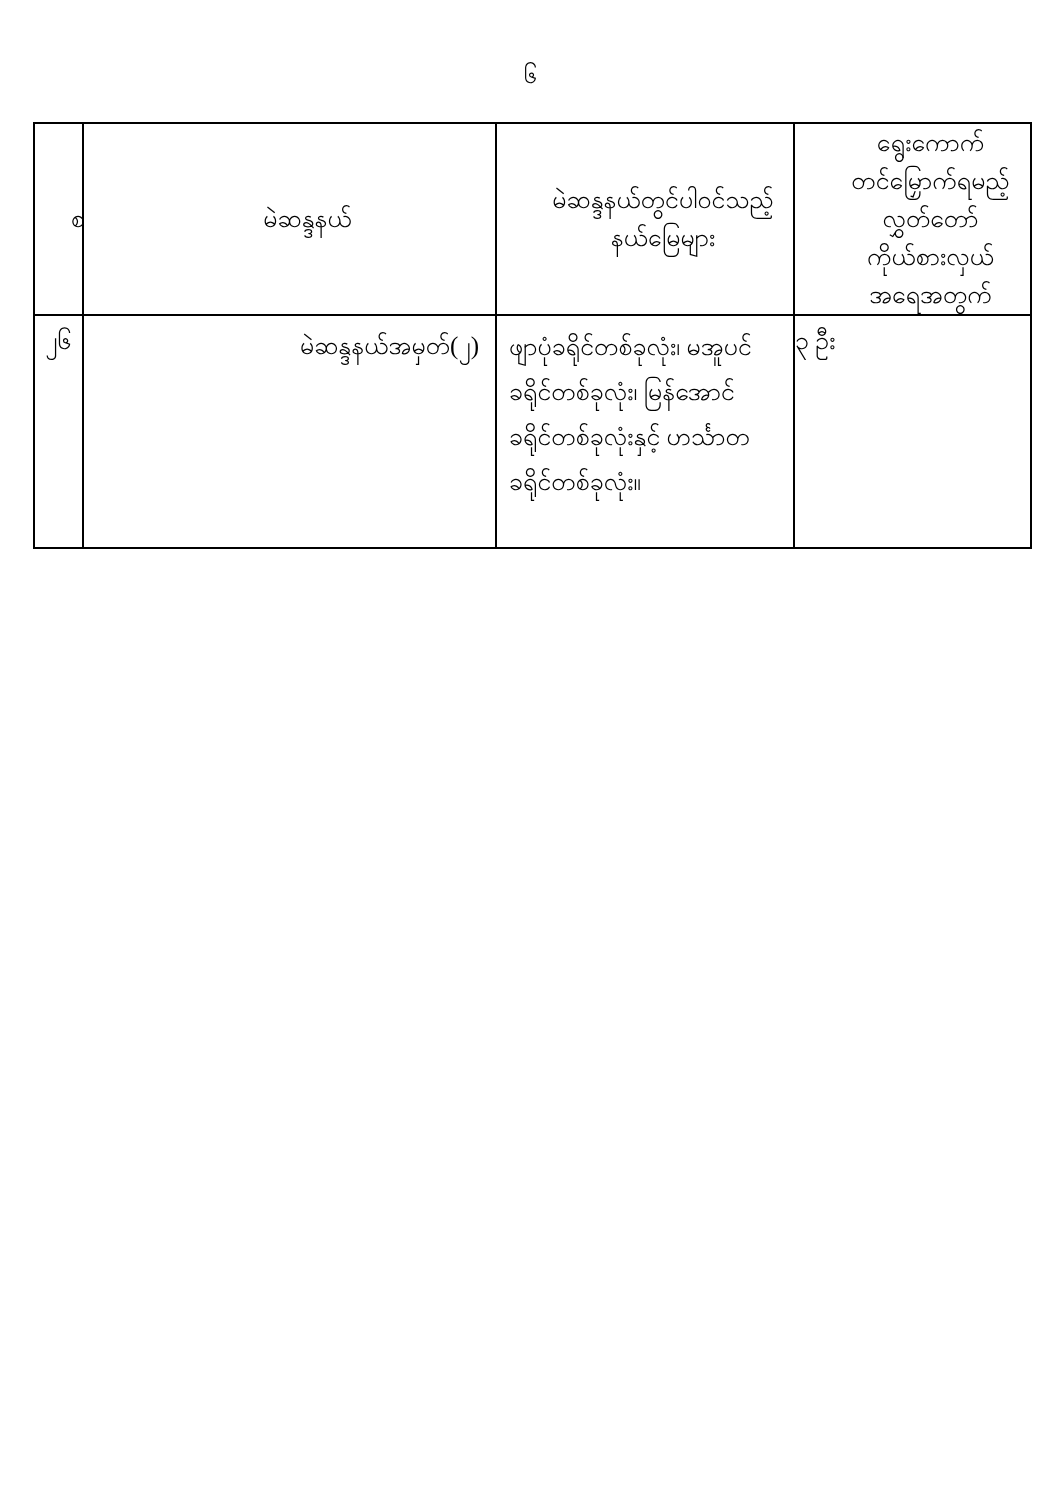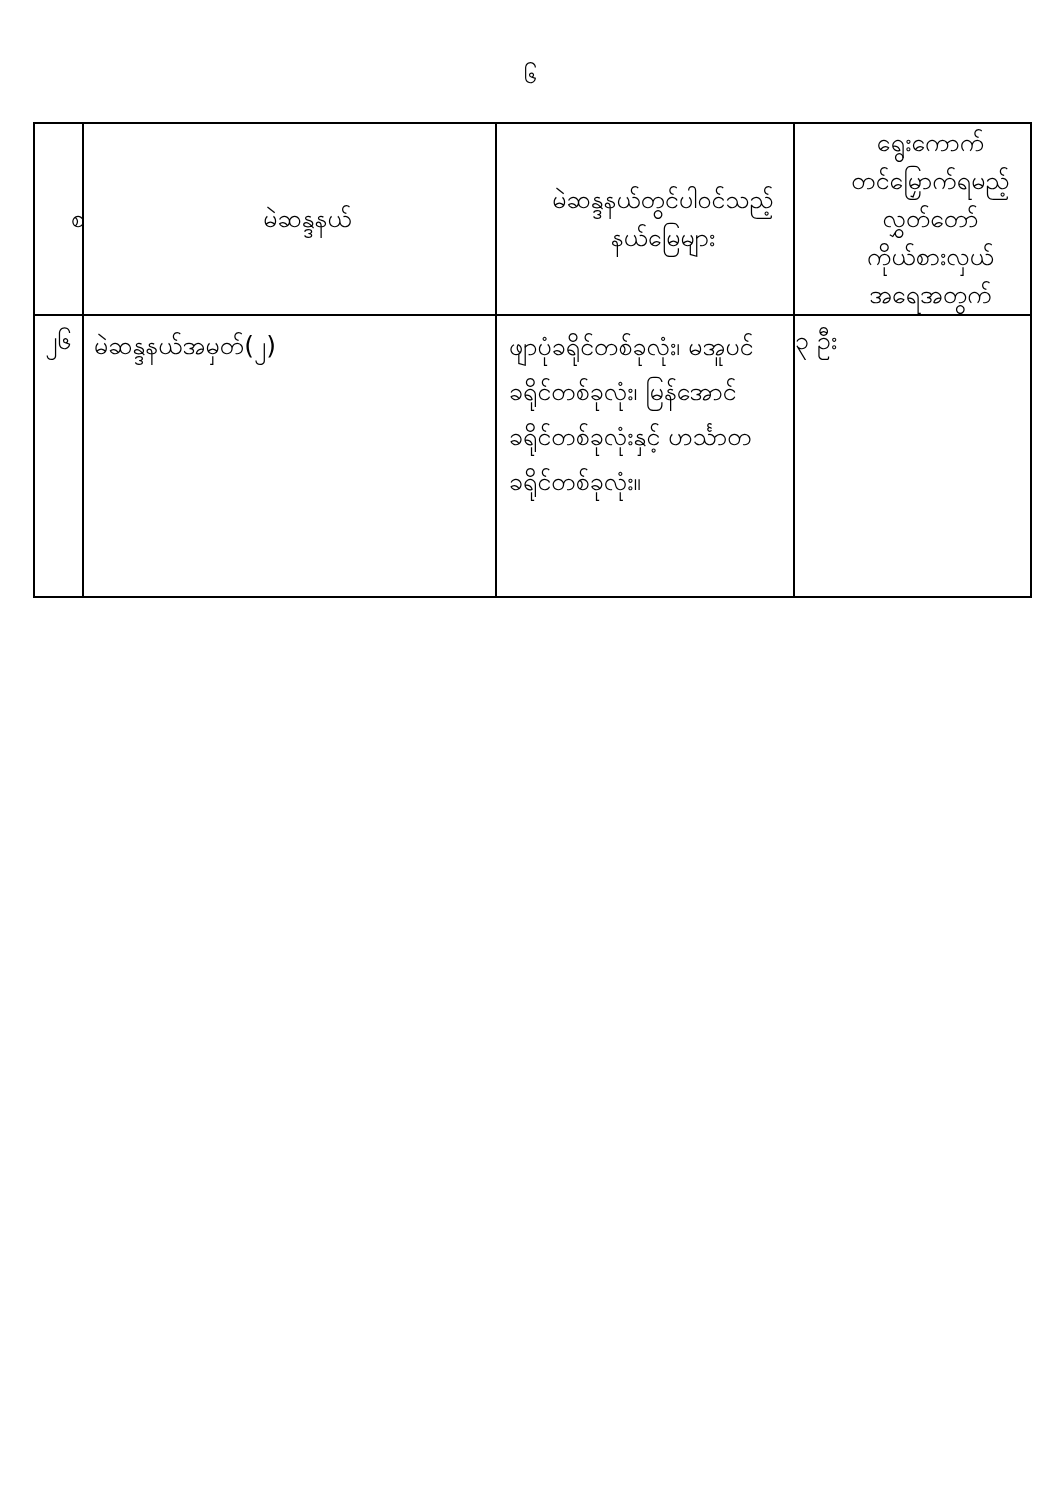--- a/index.html
+++ b/index.html
@@ -41,31 +41,31 @@
     padding: 0;
     font-size: 25px;
     overflow: hidden;
   }
   tr.header-row { height: 161px; }
   tr.header-row td {
     text-align: center;
     vertical-align: middle;
   }
   .th-line { line-height: 38px; margin-left: 36px; }
-  tr.data-row { height: 282px; }
+  tr.data-row { height: 233px; font-family: Liberation Serif, serif; }
   tr.data-row td {
     vertical-align: top;
   }
   td.cell-serial {
     text-align: center;
     padding-top: 8px;
   }
   td.cell-constituency {
-    text-align: left;
-    padding: 8px 10px 0 10px;
+    text-align: right;
+    padding: 8px 16px 0 10px;
     line-height: 44px;
   }
   td.cell-areas {
     text-align: left;
     padding: 8px 16px 0 12px;
     line-height: 45px;
   }
   td.cell-reps {
     text-align: left;
     padding-top: 8px;

